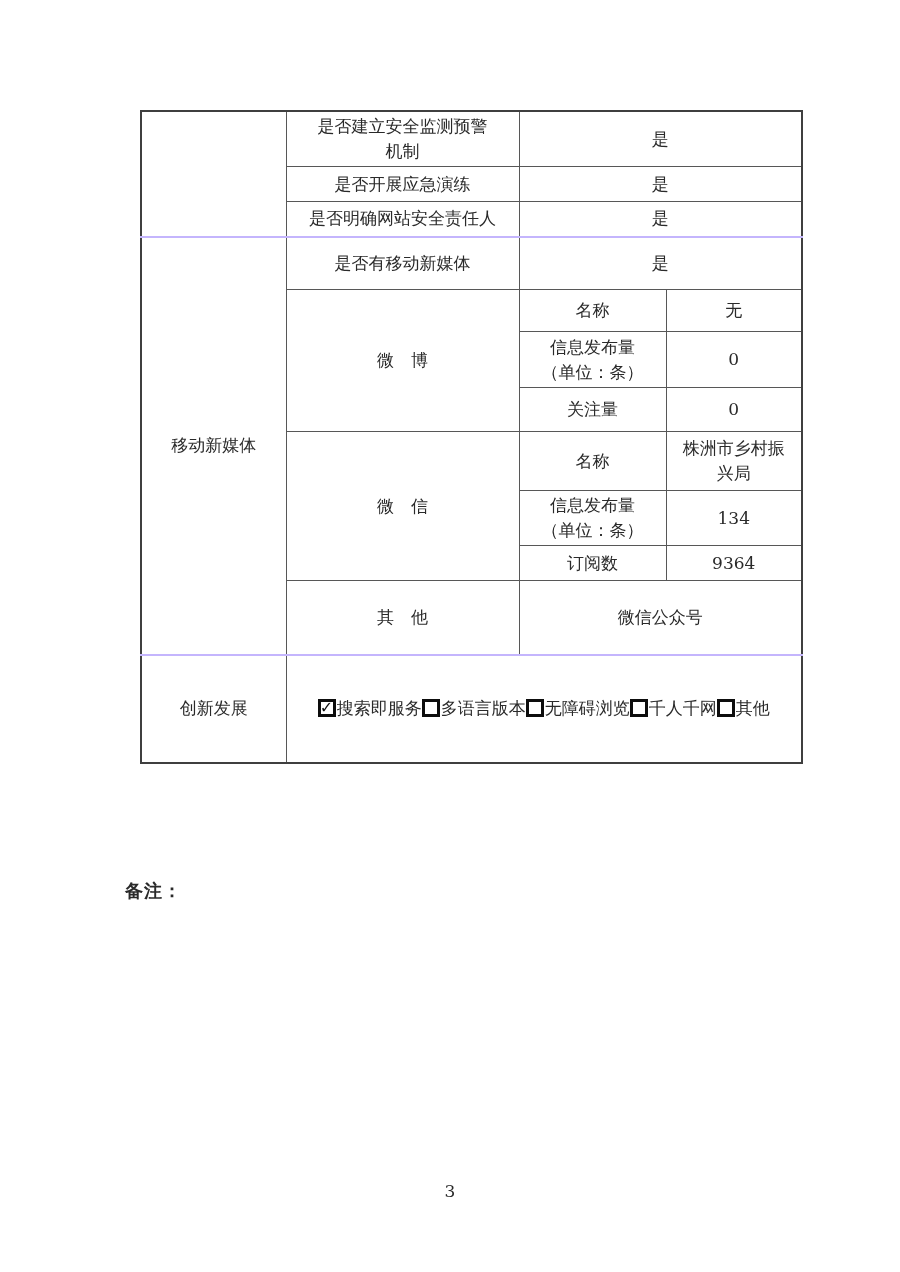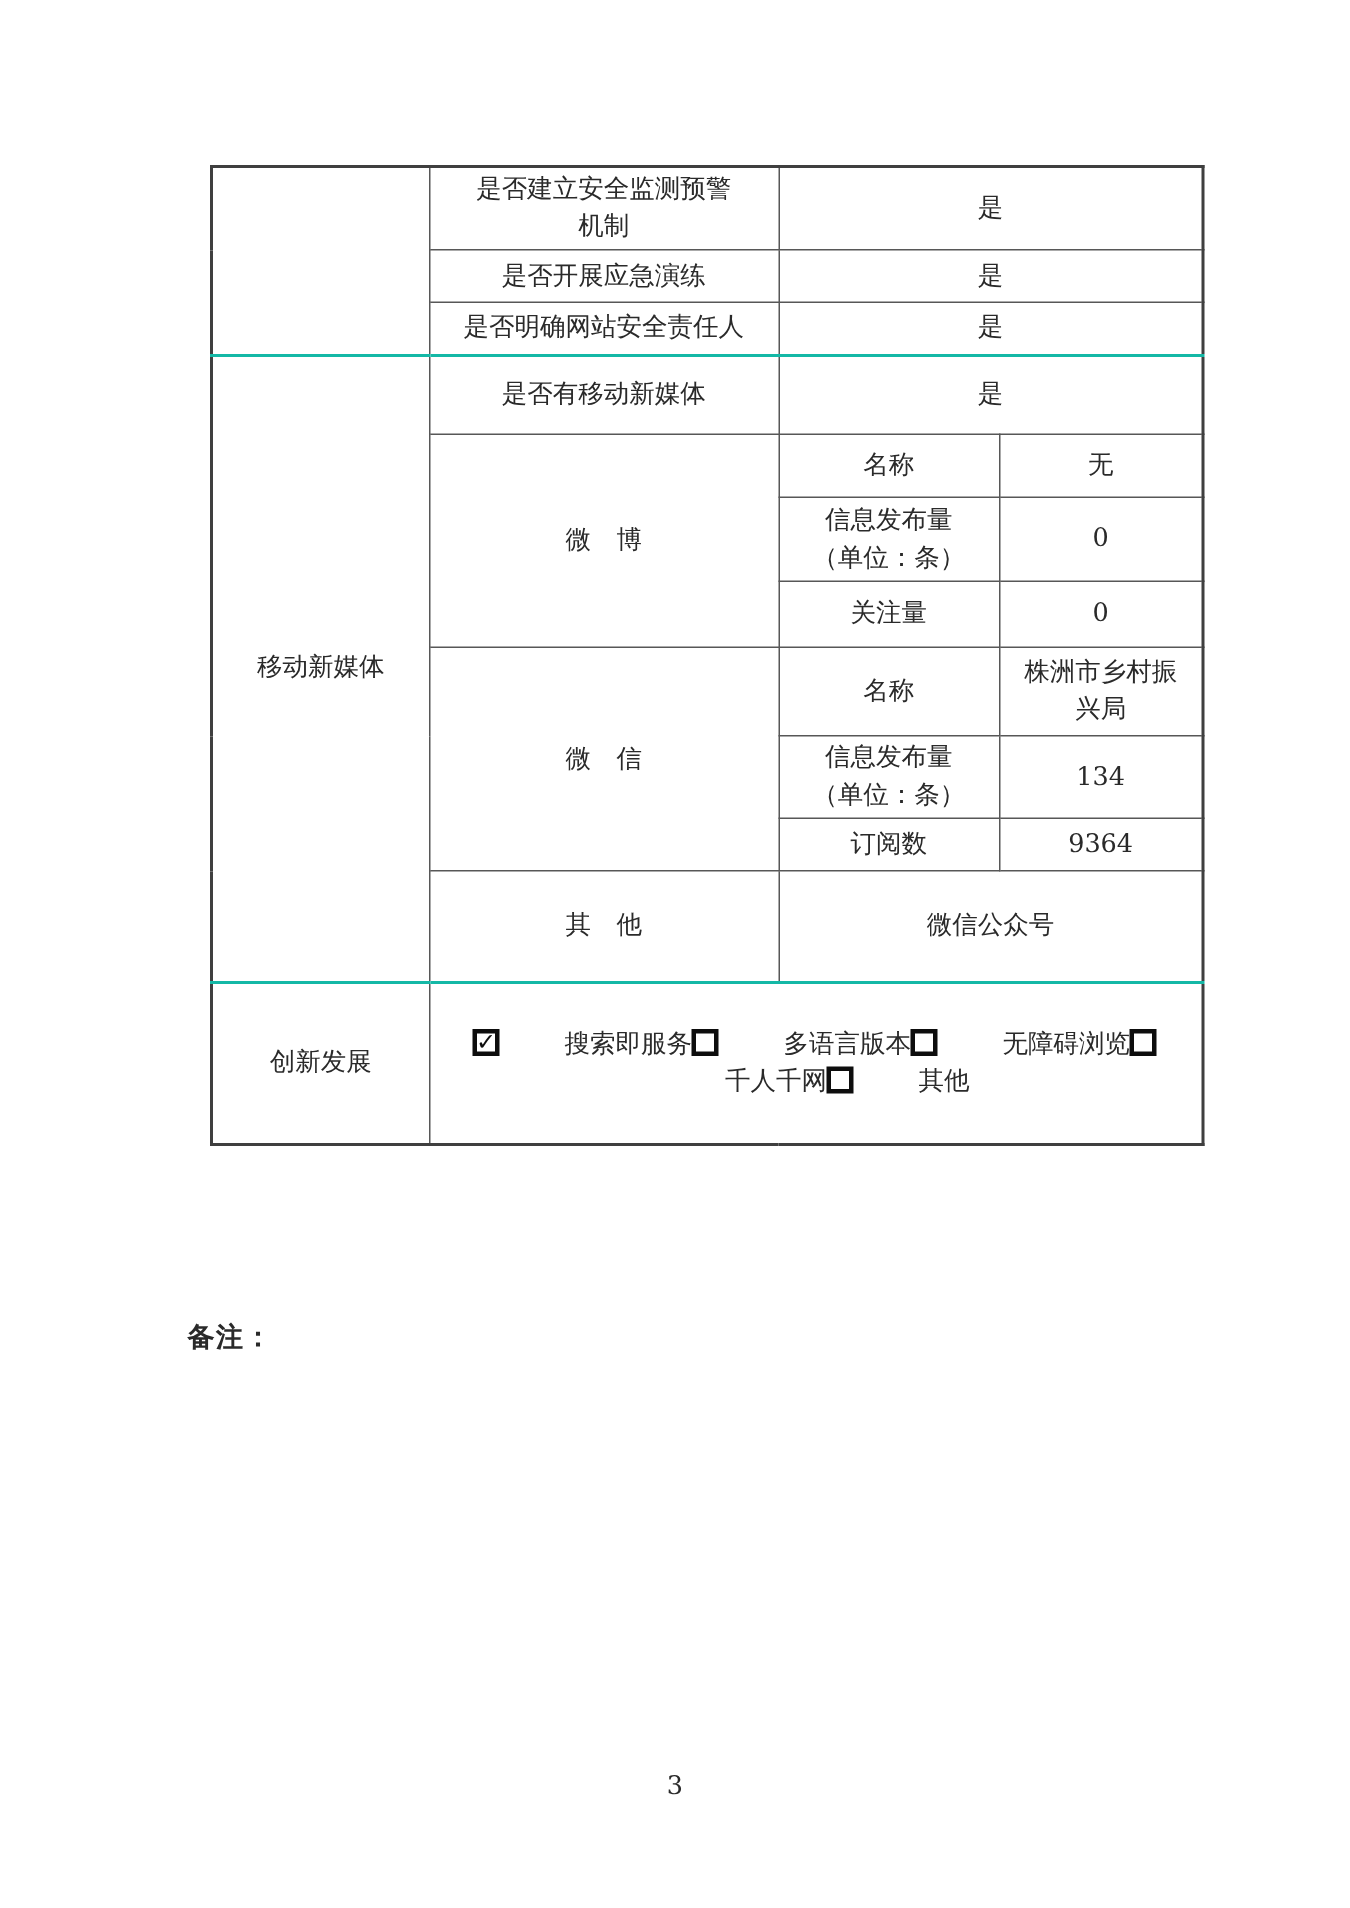--- a/index.html
+++ b/index.html
@@ -13,39 +13,39 @@
     border-collapse:collapse;table-layout:fixed;
     border:2px solid #3f3f3f;
   }
   .report-table td{
     border:1px solid #575757;
     text-align:center;vertical-align:middle;
     font-size:17px;line-height:25px;
     padding:2px 4px;
     overflow:hidden;
   }
-  tr.sec td{border-top:2px solid #14b8a6;}
+  tr.sec td{border-top:2px solid #c4b5fd;}
   .r1{height:53px}.r2{height:35px}.r3{height:35px}.r4{height:53px}
   .r5{height:42px}.r6{height:56px}.r7{height:44px}.r8{height:59px}
   .r9{height:55px}.r10{height:35px}.r11{height:74px}.r12{height:108px}
   .prewrap{white-space:pre-line;}
   .leftblock{display:inline-block;text-align:center;white-space:pre-line;}
   .cbrow{text-align:center;padding-bottom:26px;}
   .cb{
     display:inline-block;width:12px;height:12px;
     border:3px solid #0d0d0d;background:#ffffff;
     vertical-align:-3px;position:relative;margin:0 1px 0 0;
   }
   .cb.checked::after{
     content:"\2713";
     position:absolute;top:-7px;left:-1px;
     font-size:16px;font-weight:bold;color:#0d0d0d;
     font-family:"DejaVu Sans","Liberation Sans",sans-serif;
   }
-  .cb-label{font-size:17px;padding-left:42px;}
+  .cb-label{font-size:17px;}
   .remarks{
     position:absolute;left:125px;top:867px;
     font-size:18px;font-weight:bold;letter-spacing:1px;margin-top:12px;
   }
   .pagenum{
     position:absolute;left:0;right:0;top:1181px;
     text-align:center;font-size:17px;
   }
 </style>
 </head>

